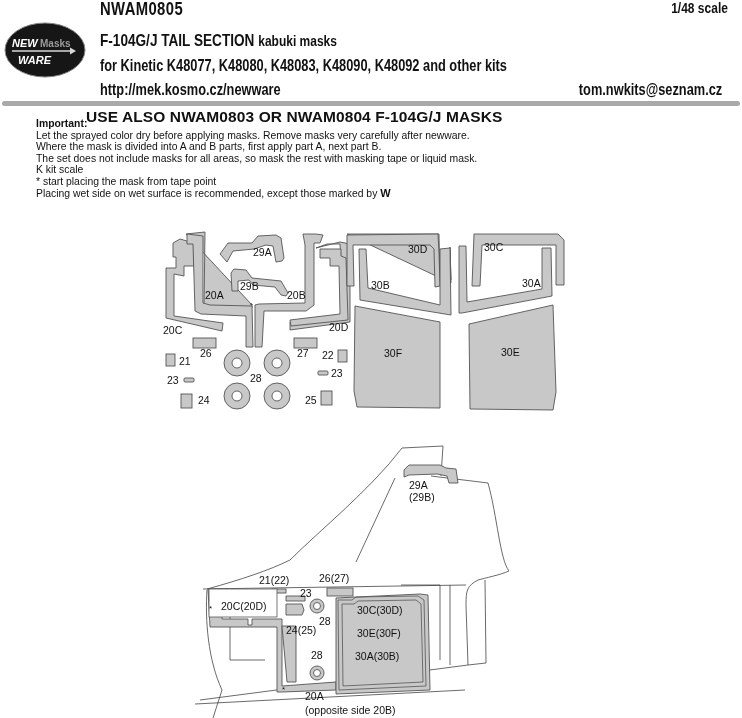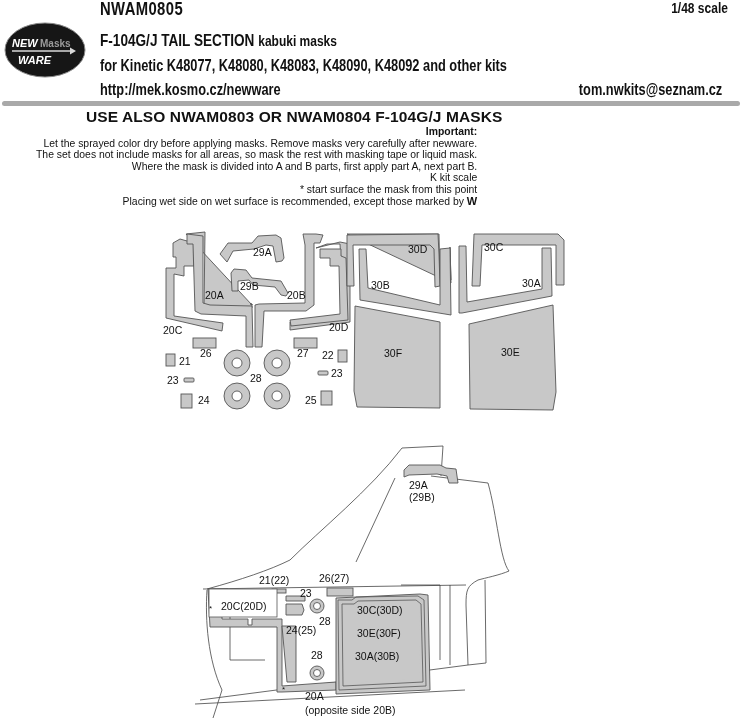--- a/index.html
+++ b/index.html
@@ -9,21 +9,21 @@
     #logo { left: 4px; top: 22px; width: 82px; height: 56px; }
     #code { left: 100px; top: -2px; font-size: 19px; transform: scaleX(0.78); letter-spacing: 0.5px; }
     #scale { right: 14px; top: -1px; font-size: 15px; transform: scaleX(0.8); transform-origin: right top; }
     #title { left: 100px; top: 31px; font-size: 17px; transform: scaleX(0.8); }
     #title .small { font-size: 15px; font-weight: bold; }
     #kits { left: 100px; top: 57px; font-size: 16px; transform: scaleX(0.8); }
     #url { left: 100px; top: 81px; font-size: 16px; transform: scaleX(0.8); }
     #email { right: 20px; top: 81px; font-size: 16px; transform: scaleX(0.8); transform-origin: right top; }
     #rule { left: 2px; top: 101px; width: 738px; height: 5px; background: #a9a9a9; border-radius: 3px; }
     #see-also { left: 86px; top: 108px; font-size: 15.5px; font-weight: bold; letter-spacing: 0.1px; white-space: nowrap; }
-    #notes { left: 36px; top: 126px; font-size: 10.4px; line-height: 11.6px; white-space: nowrap; text-align: right; }
+    #notes { left: 36px; top: 118px; font-size: 10.4px; line-height: 11.6px; white-space: nowrap; }
     #notes .hd { font-weight: bold; }
     #notes .w { font-weight: bold; font-size: 11px; }
     svg text { font-family: "Liberation Sans", sans-serif; fill: #111; }
   </style>
 </head>
 <body>
 
 <svg id="logo" class="abs" viewBox="0 0 82 56">
   <ellipse cx="41" cy="28" rx="40" ry="27" fill="#161616" stroke="#888" stroke-width="1"></ellipse>
   <text x="8" y="25" font-size="11" font-weight="bold" font-style="italic" style="fill:#fff">NEW</text>
@@ -44,24 +44,24 @@
 <div id="kits" class="abs cond">for Kinetic K48077, K48080, K48083, K48090, K48092 and other kits</div>
 <div id="url" class="abs cond">http://mek.kosmo.cz/newware</div>
 <div id="email" class="abs cond">tom.nwkits@seznam.cz</div>
 <div id="rule" class="abs"></div>
 
 <div id="see-also" class="abs">USE ALSO NWAM0803 OR NWAM0804 F-104G/J MASKS</div>
 
 <div id="notes" class="abs">
   <div class="hd">Important:</div>
   <div>Let the sprayed color dry before applying masks. Remove masks very carefully after newware.</div>
+  <div>Where the mask is divided into A and B parts, first apply part A, next part B.</div>
   <div>The set does not include masks for all areas, so mask the rest with masking tape or liquid mask.</div>
-  <div>Where the mask is divided into A and B parts, first apply part A, next part B.</div>
   <div>K kit scale</div>
-  <div>*  start surface the mask from this point</div>
+  <div>*  start placing the mask from tape point</div>
   <div><span>Placing wet side on wet surface is recommended, except those marked by</span> <span class="w">W</span></div>
 </div>
 
 <svg class="abs" style="left:0;top:0" width="742" height="718">
   <g fill="#c8c8c8" stroke="#555" stroke-width="0.9">
 
     <path d="M173,243 L180,239 L194,243 L194,266 L184,266 L184,276 L174,274 L174,316 L223,323 L222,331 L166,318 L166,268 L176,268 L176,257 L173,257 Z"></path>
 
     <path d="M186,234 L205,232 L204,308 L252,308 L252,304 L252,304 L252,304 L250,304 L252,304 L252,305 Z"></path>
     <path d="M187,234 L203,236 L203,303 L210,305 L252,306 L253,347 L246,347 L246,316 L201,314 L195,311 L193,244 L187,244 Z"></path>

